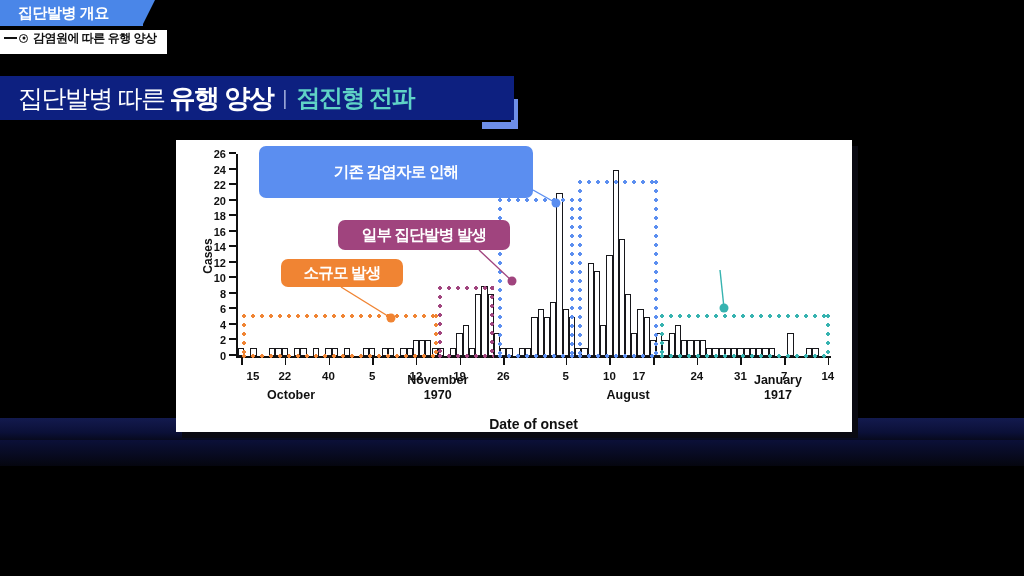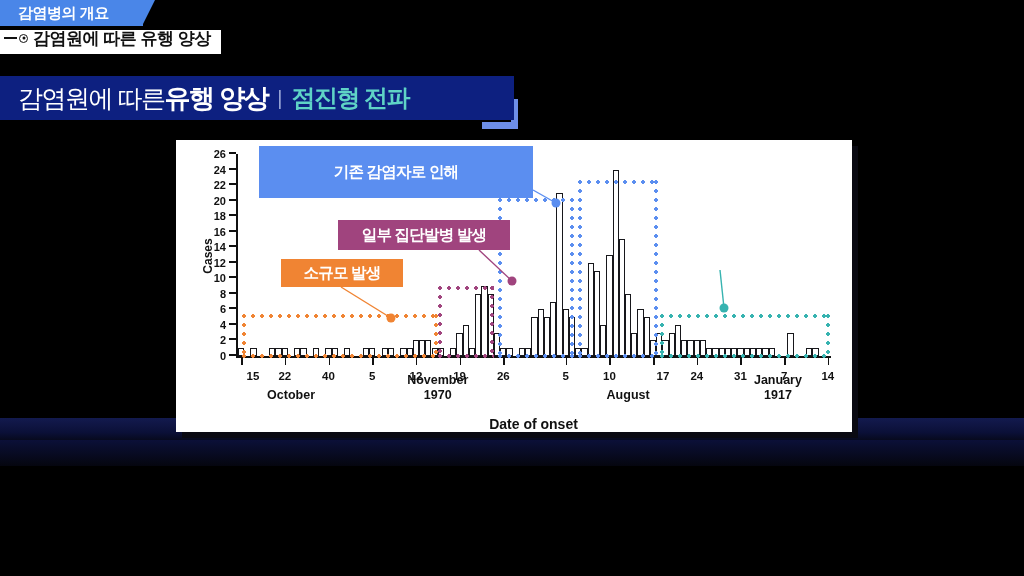--- a/index.html
+++ b/index.html
@@ -24,21 +24,21 @@
     content:""; position:absolute; right:-12px; top:0;
     width:0; height:0;
     border-top:26px solid #4a86e8;
     border-right:13px solid transparent;
   }
   .crumb-sub {
     position:absolute; left:0; top:30px; height:24px;
     background:#ffffff; color:#111;
     display:flex; align-items:center; gap:5px;
     padding:0 10px 8px 4px;
-    font-size:17px; font-weight:bold; letter-spacing:-0.5px;
+    font-size:12px; font-weight:bold; letter-spacing:-0.5px;
     z-index:6;
   }
   .dash-dot { display:inline-flex; align-items:center; gap:2px; }
   .dash-dot .dash { display:block; width:13px; height:2px; background:#111; }
   .dash-dot .ring {
     display:block; width:9px; height:9px; border-radius:50%;
     border:1.6px solid #111; position:relative;
   }
   .dash-dot .ring::after {
     content:""; position:absolute; left:50%; top:50%;
@@ -57,21 +57,21 @@
   .title-band {
     position:absolute; left:0; top:76px;
     height:44px; width:514px;
     background:#0d2080;
     display:flex; align-items:center;
     padding-left:18px;
     z-index:5;
     white-space:nowrap;
   }
   .t-light { color:#ffffff; font-size:25px; font-weight:normal; letter-spacing:-1.5px; }
-  .t-bold  { color:#ffffff; font-size:26px; font-weight:bold; letter-spacing:-1.5px; }
+  .t-bold  { color:#ffffff; font-size:26px; font-weight:bold; letter-spacing:-1.5px; margin-left:5px;}
   .t-sep   { color:#9aa6d6; font-size:20px; margin:0 9px; font-weight:300; }
   .t-accent{ color:#5fd3c6; font-size:24px; font-weight:bold; letter-spacing:-1.5px; }
 
   
   .navy-band {
     position:absolute; left:0; top:418px; width:1024px; height:26px;
     background:linear-gradient(180deg,#131a4e 0%, #0b1038 55%, #05060f 100%);
     z-index:1;
   }
   .navy-band2 {
@@ -155,41 +155,42 @@
   .edge.v { width:4px; background-repeat:repeat-y; background-size:4px 9px; }
 
   
   .chip {
     position:absolute;
     color:#fff; font-weight:bold;
     letter-spacing:-0.8px;
     display:flex; align-items:center; justify-content:center;
     text-align:center; line-height:1.22;
     z-index:8;
+    border-radius:7px;
   }
 </style>
 </head>
 <body>
 
 <div id="stage">
 
   <div class="crumb-top">
-    <span>감염병의 개요</span>
+    <span>집단발병 개요</span>
   </div>
   <div class="crumb-sub">
     <span class="dash-dot">
       <span class="dash"></span>
         <span class="ring"></span>
     </span>
     <span>감염원에 따른 유행 양상</span>
   </div>
 
   <div class="title-bracket"></div>
   <div class="title-band">
-    <span class="t-light">감염원에 따른</span>
+    <span class="t-light">집단발병 따른</span>
     <span class="t-bold">유행 양상</span>
     <span class="t-sep">|</span>
     <span class="t-accent">점진형 전파</span>
   </div>
 
   <div class="navy-band"></div>
   <div class="navy-band2"></div>
 
   <div class="chart-shadow"></div>
   <div class="chart-card">
@@ -316,21 +317,21 @@
         <div class="xlab" style="left: 179.9px;">12</div>
         <div class="xtick" style="left: 223.595px;"></div>
         <div class="xlab" style="left: 223.595px;">19</div>
         <div class="xtick" style="left: 267.289px;"></div>
         <div class="xlab" style="left: 267.289px;">26</div>
         <div class="xtick" style="left: 329.711px;"></div>
         <div class="xlab" style="left: 329.711px;">5</div>
         <div class="xtick" style="left: 373.405px;"></div>
         <div class="xlab" style="left: 373.405px;">10</div>
         <div class="xtick" style="left: 417.1px;"></div>
-        <div class="xlab" style="left: 427px;">17</div>
+        <div class="xlab" style="left: 403px;">17</div>
         <div class="xtick" style="left: 460.795px;"></div>
         <div class="xlab" style="left: 460.795px;">24</div>
         <div class="xtick" style="left: 504.489px;"></div>
         <div class="xlab" style="left: 504.489px;">31</div>
         <div class="xtick" style="left: 548.184px;"></div>
         <div class="xlab" style="left: 548.184px;">7</div>
         <div class="xtick" style="left: 591.879px;"></div>
         <div class="xlab" style="left: 591.879px;">14</div>
         <div class="monlab" style="left: 55.0579px;">October</div>
         <div class="monlab" style="left: 201.747px;">November<br>1970</div>

